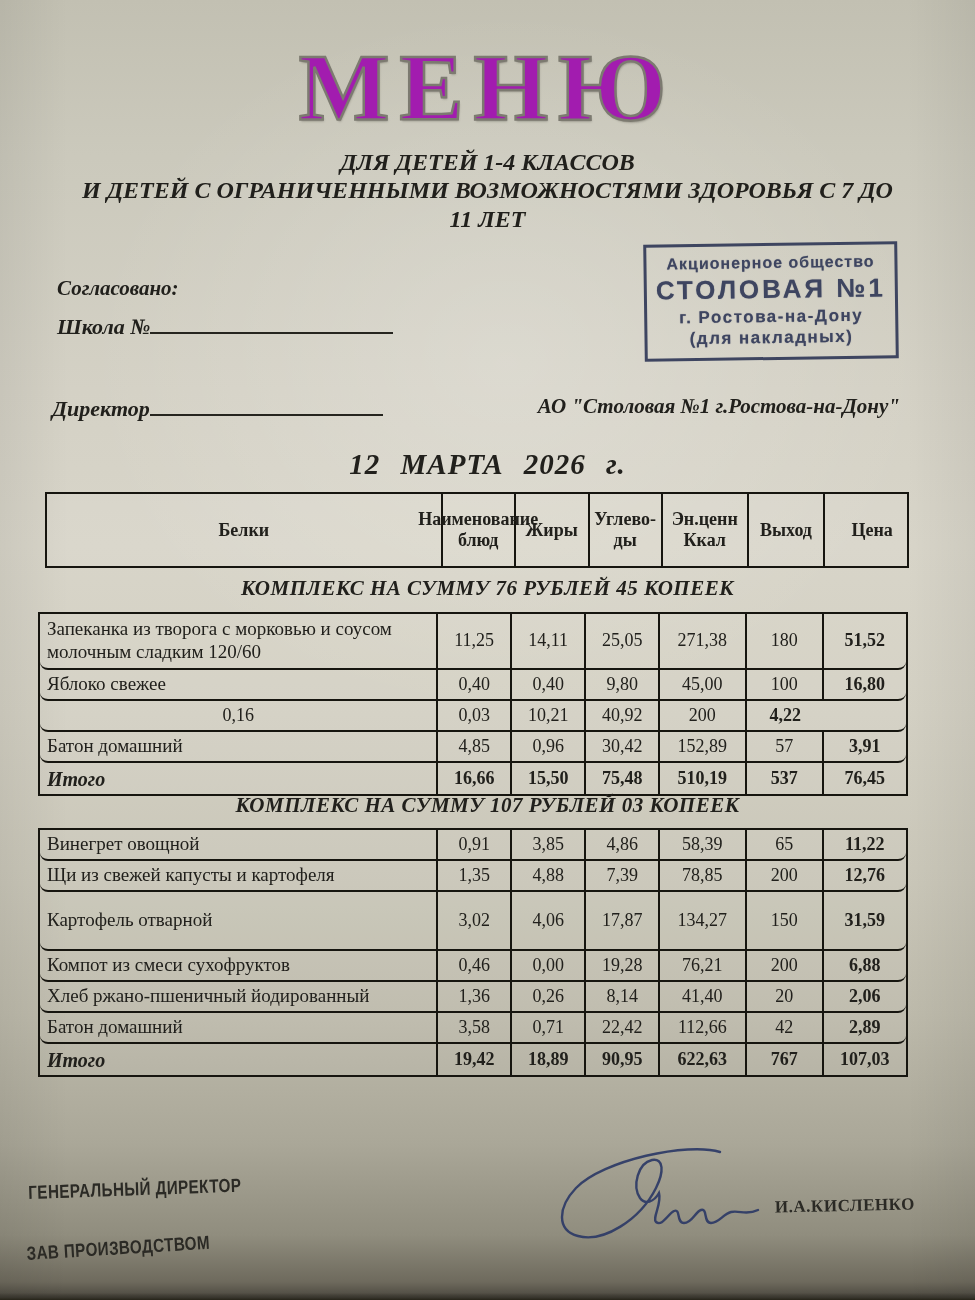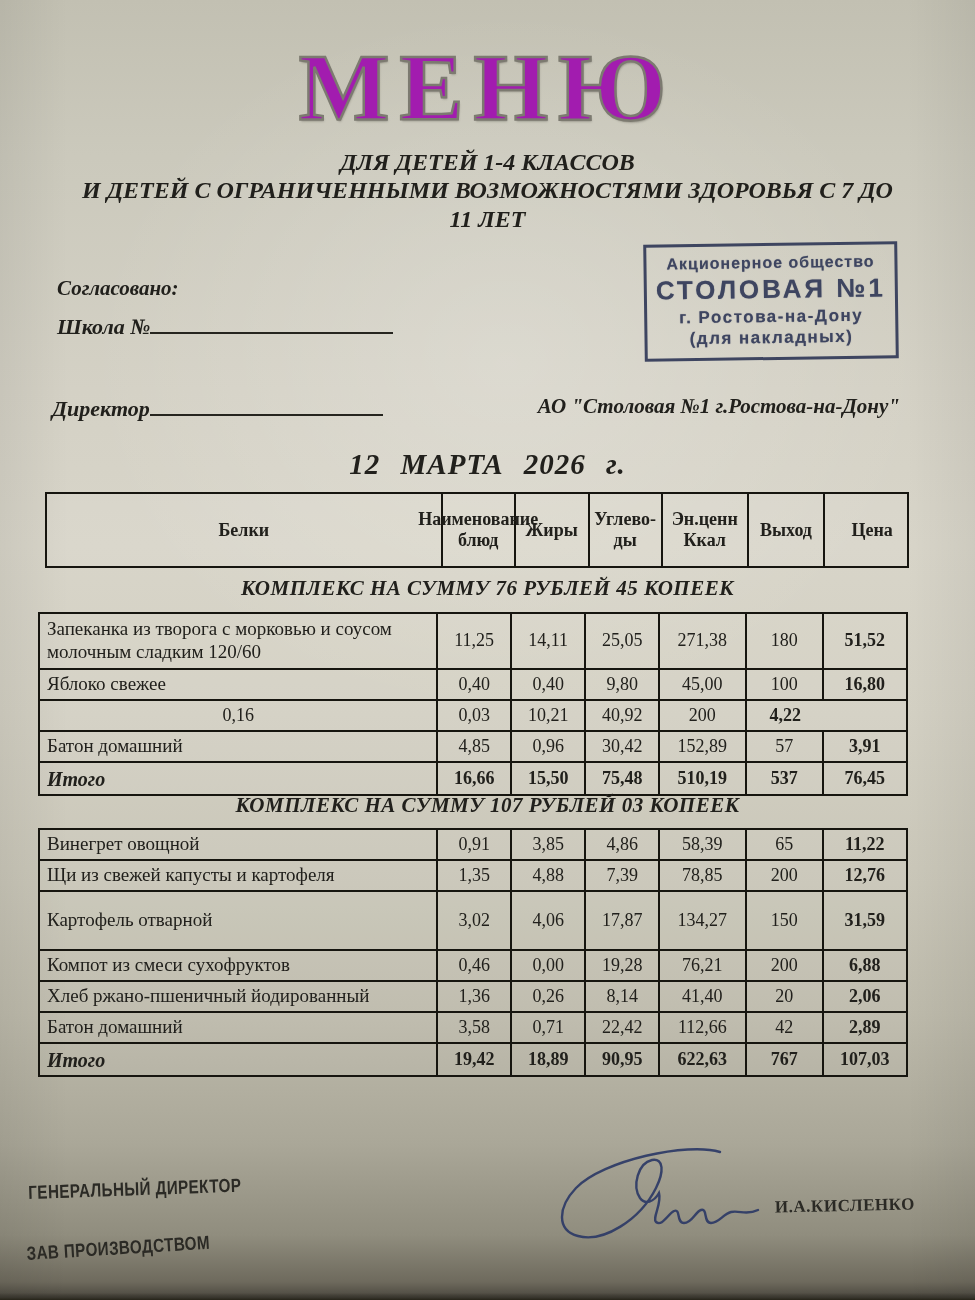--- a/index.html
+++ b/index.html
@@ -70,21 +70,21 @@
   }
   .hcell:last-child{border-right:none;margin-left:12px;}
 
   .sec-title{left:0;width:100%;text-align:center;font-size:21px;font-weight:bold;font-style:italic;letter-spacing:.5px;}
   .sec1{top:576px;font-style:italic;}
   .sec2{top:793px;}
 
   .menu-table{left:38px;width:866px;border:2.5px solid #16150f;background:rgba(255,255,255,.05);}
   .t1{top:612px;}
   .t2{top:828px;}
-  .trow{border-bottom:2px solid #16150f;}
+  .trow{border-bottom:2px solid #16150f;border-radius:8px;}
   .trow:last-child{border-bottom:none;}
   .cell{
     border-right:2px solid #16150f;display:flex;align-items:center;justify-content:center;
     font-size:18px;min-height:27px;padding:1px 2px;line-height:1.2;
   }
   .cell:last-child{border-right:none;}
   .cell.name{justify-content:flex-start;text-align:left;font-size:19px;padding-left:7px;padding-right:6px;}
   .cell.price{font-weight:bold;}
   .t1 .trow:nth-child(1) .cell{min-height:52px;}
   .t2 .trow:nth-child(3) .cell{min-height:55px;}

